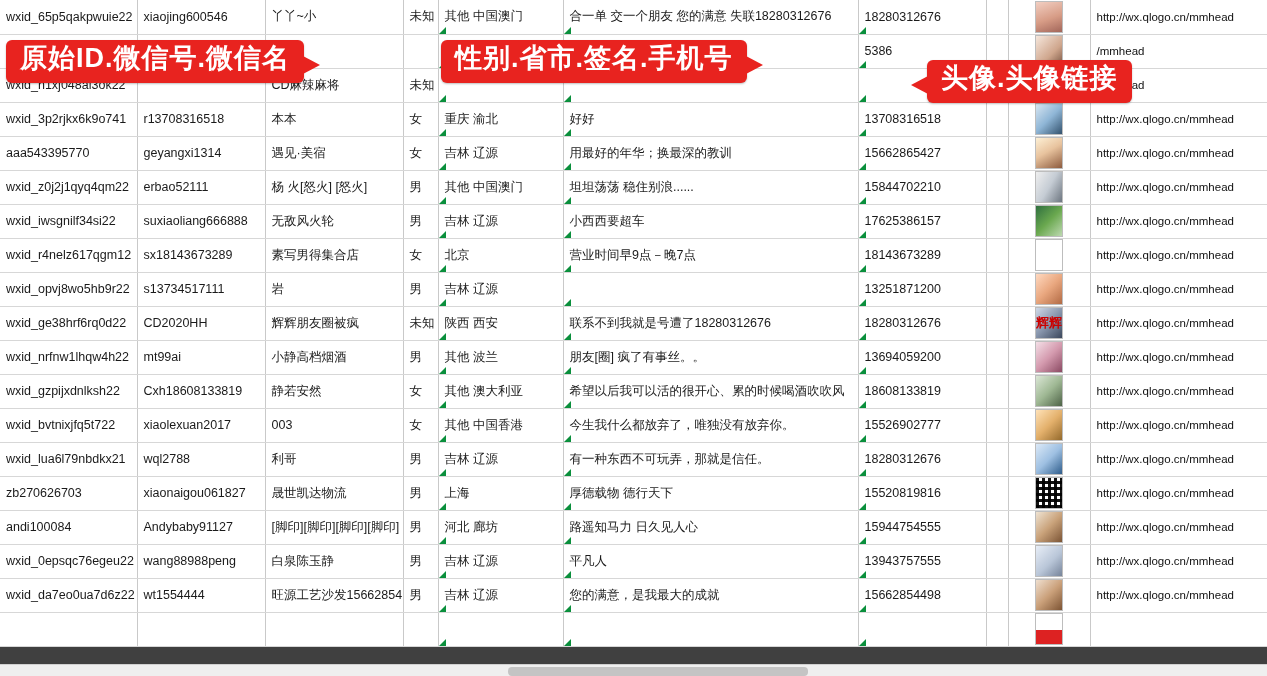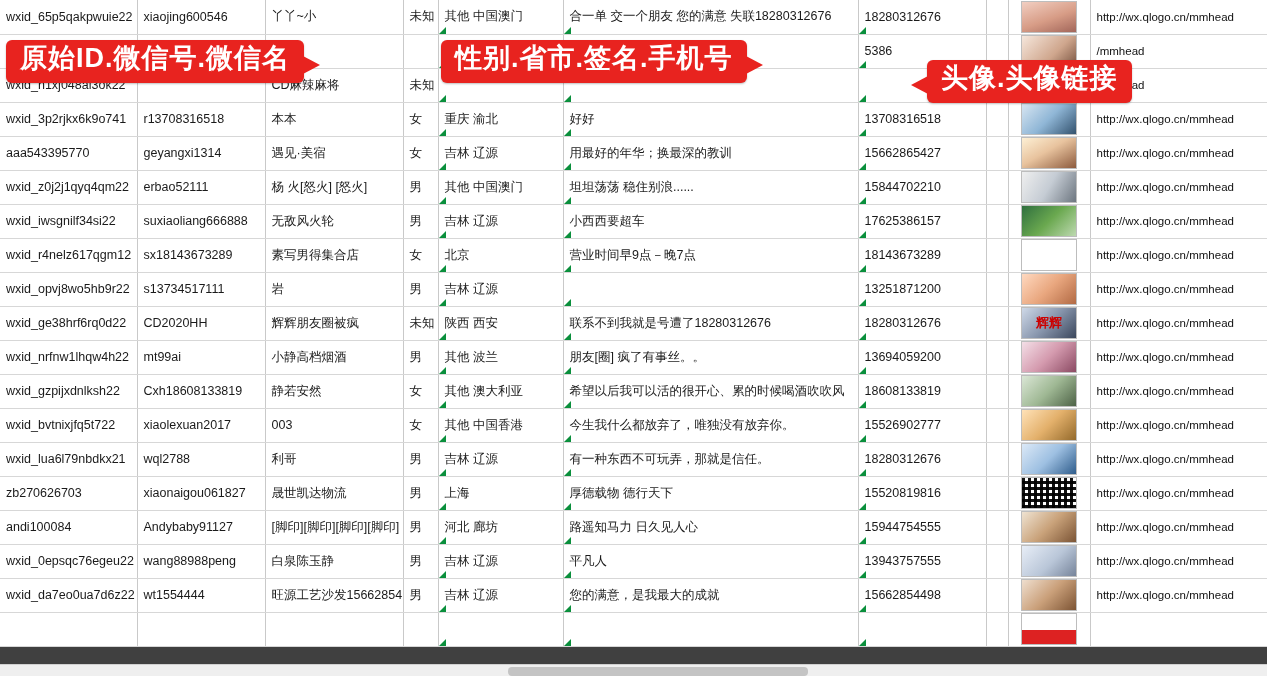--- a/index.html
+++ b/index.html
@@ -55,21 +55,21 @@
   }
   td.linkcell {
     color: #111;
     font-size: 11.5px;
     padding-left: 10px;
   }
   td.narrow { padding: 0; }
 
   
   .avatar {
-    width: 56px; height: 32px;
+    width: 28px; height: 32px;
     margin: 0 auto;
     border: 1px solid #bdbdbd;
     background: #e6e6e6;
     position: relative;
     overflow: hidden;
   }
   .av1 { background: linear-gradient(160deg,#f2cfc2 0%, #d79c86 55%, #a2665a 100%); }
   .av2 { background: linear-gradient(135deg,#f6e7dc 0%, #cfa68d 60%, #7a5542 100%); }
   .av3 { background: linear-gradient(180deg,#2b2b2b 0%, #7a5a3a 50%, #d6b28d 100%); }
   .av4 { background: linear-gradient(135deg,#d8e6f2 0%, #8fb6d6 50%, #33526e 100%); }

